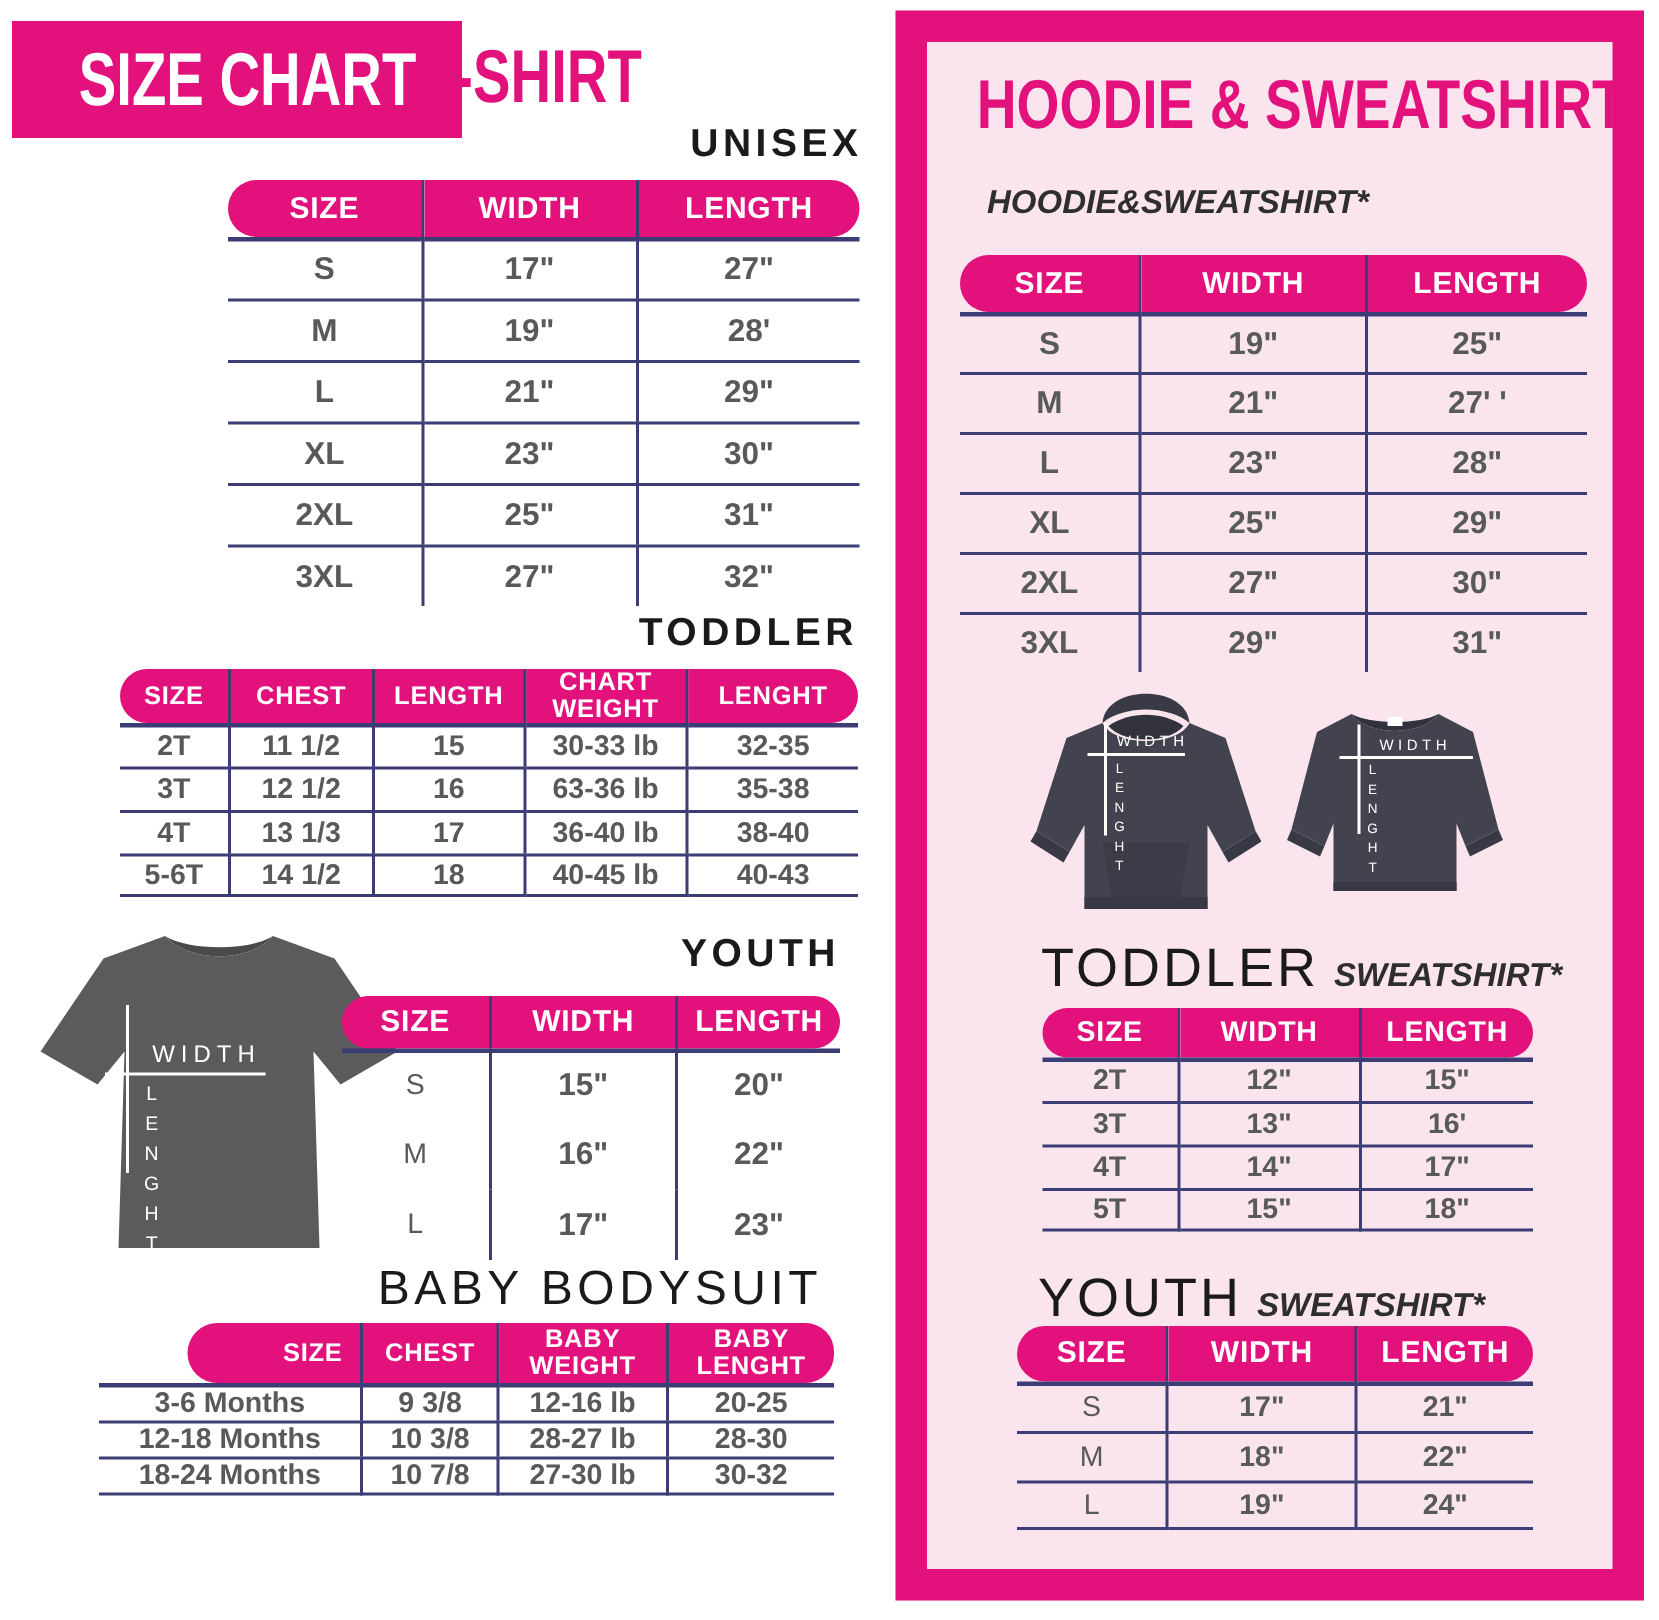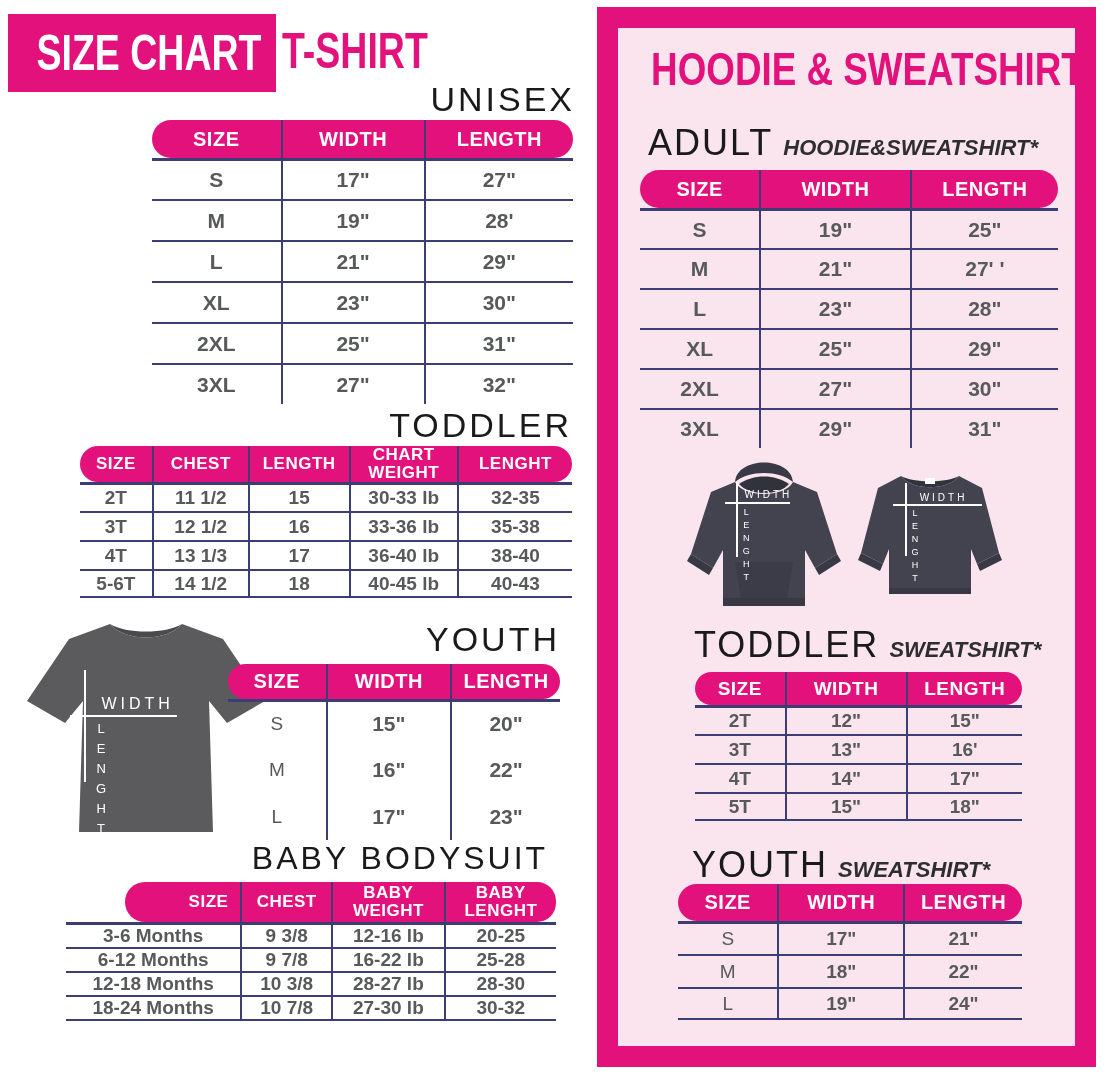--- a/index.html
+++ b/index.html
@@ -9,27 +9,27 @@
     --val:#58595b;
     --ink:#1a1a1a;
     --tee:#5b5b5d;
     --fleece:#42434e;
   }
   *{margin:0;padding:0;box-sizing:border-box;}
   body{font-family:"Liberation Sans",sans-serif;background:#ffffff;}
   #canvas{position:relative;width:1106px;height:1080px;background:#ffffff;overflow:hidden;}
 
   
-  .banner{position:absolute;left:8px;top:14px;width:268px;height:78px;background:var(--pink);
+  .banner{position:absolute;left:8px;top:14px;width:300px;height:78px;background:var(--pink);
           display:flex;align-items:center;justify-content:center;padding-left:14px;}
   .banner-text{color:#fff;font-size:50px;font-weight:700;white-space:nowrap;
           transform:scaleX(.75);transform-origin:center;letter-spacing:0;}
   .product-title{position:absolute;left:282px;top:22px;color:var(--pink);font-size:50px;font-weight:700;
           white-space:nowrap;transform:scaleX(.75);transform-origin:left center;}
-  .lite-heading{position:absolute;color:var(--ink);font-weight:400;font-size:34px;letter-spacing:3px;white-space:nowrap;}
+  .lite-heading{position:absolute;color:var(--ink);font-weight:700;font-size:26px;letter-spacing:3px;white-space:nowrap;}
   .sub-italic{font-style:italic;font-weight:700;font-size:22px;letter-spacing:0;color:#2e2e2e;margin-left:10px;}
   .combo-heading{position:absolute;display:flex;align-items:baseline;white-space:nowrap;}
   .combo-heading .big{color:var(--ink);font-weight:400;font-size:36px;letter-spacing:2px;}
 
   
   .panel{position:absolute;left:597px;top:7px;width:499px;height:1060px;background:var(--panel);
          border:21px solid var(--pink);}
   .panel-title-wrap{position:absolute;left:0;top:32px;width:100%;text-align:center;}
   .panel-title{display:inline-block;color:var(--pink);font-size:46px;font-weight:700;white-space:nowrap;
          transform:scaleX(.8);transform-origin:center;}
@@ -200,21 +200,21 @@
           <td>2T</td>
           <td>11 1/2</td>
           <td>15</td>
           <td>30-33 lb</td>
           <td>32-35</td>
         </tr>
         <tr>
           <td>3T</td>
           <td>12 1/2</td>
           <td>16</td>
-          <td>33-36 lb</td>
+          <td>63-36 lb</td>
           <td>35-38</td>
         </tr>
         <tr>
           <td>4T</td>
           <td>13 1/3</td>
           <td>17</td>
           <td>36-40 lb</td>
           <td>38-40</td>
         </tr>
         <tr>
@@ -290,26 +290,20 @@
         </tr>
       </thead>
       <tbody>
         <tr>
           <td>3-6 Months</td>
           <td>9 3/8</td>
           <td>12-16 lb</td>
           <td>20-25</td>
         </tr>
         <tr>
-          <td>6-12 Months</td>
-          <td>9 7/8</td>
-          <td>16-22 lb</td>
-          <td>25-28</td>
-        </tr>
-        <tr>
           <td>12-18 Months</td>
           <td>10 3/8</td>
           <td>28-27 lb</td>
           <td>28-30</td>
         </tr>
         <tr>
           <td>18-24 Months</td>
           <td>10 7/8</td>
           <td>27-30 lb</td>
           <td>30-32</td>
@@ -317,21 +311,20 @@
       </tbody>
     </table>
 
   <div class="panel"></div>
 
   <div class="panel-title-wrap" style="position:absolute;left:597px;top:42px;width:480px;text-align:center;">
     <span class="panel-title">HOODIE &amp; SWEATSHIRT</span>
   </div>
 
   <div class="combo-heading h-adult">
-    <span class="big">ADULT</span>
     <span class="sub-italic">HOODIE&amp;SWEATSHIRT*</span>
   </div>
   <table class="sz t-adult">
     <colgroup>
         <col style="width:29%">
         <col style="width:36%">
         <col style="width:35%">
       </colgroup>
   <thead>
         <tr>

